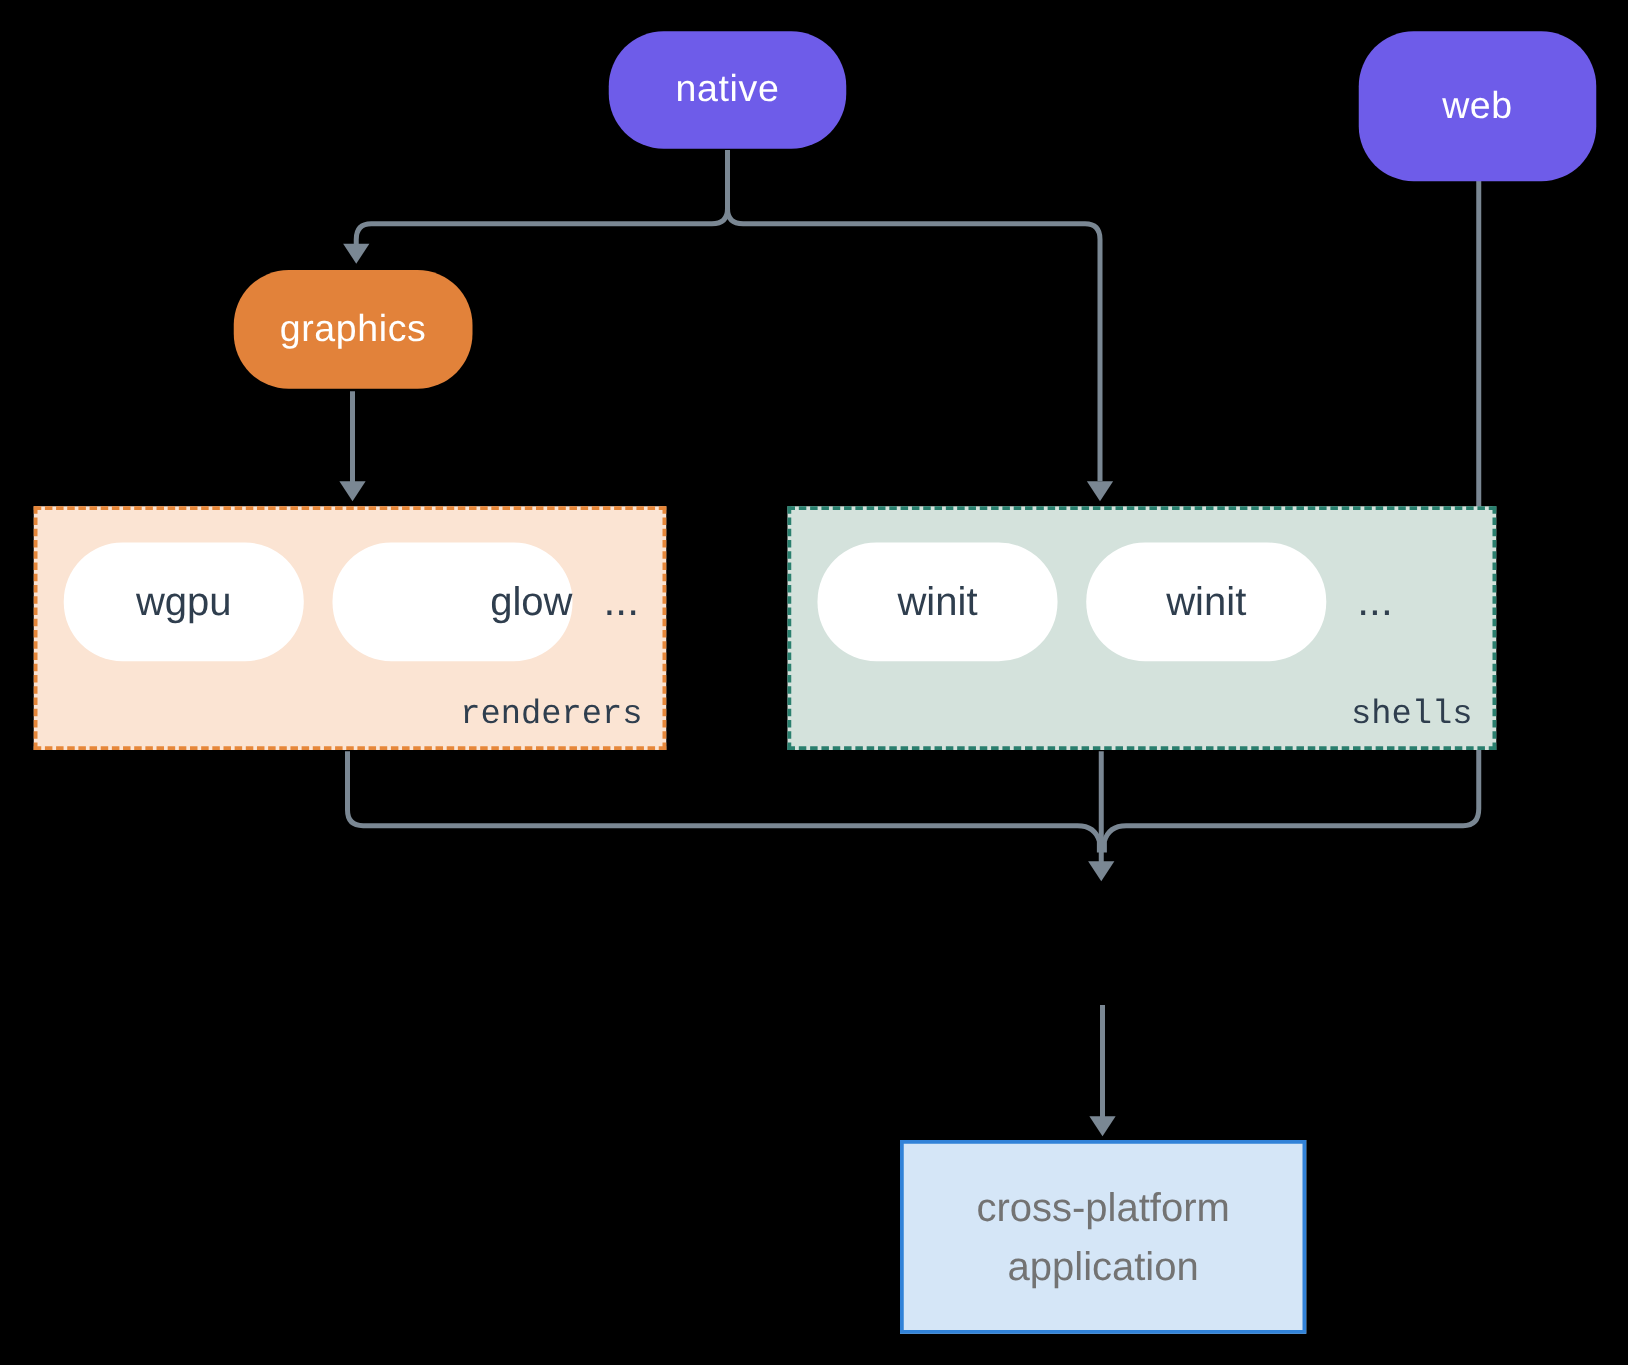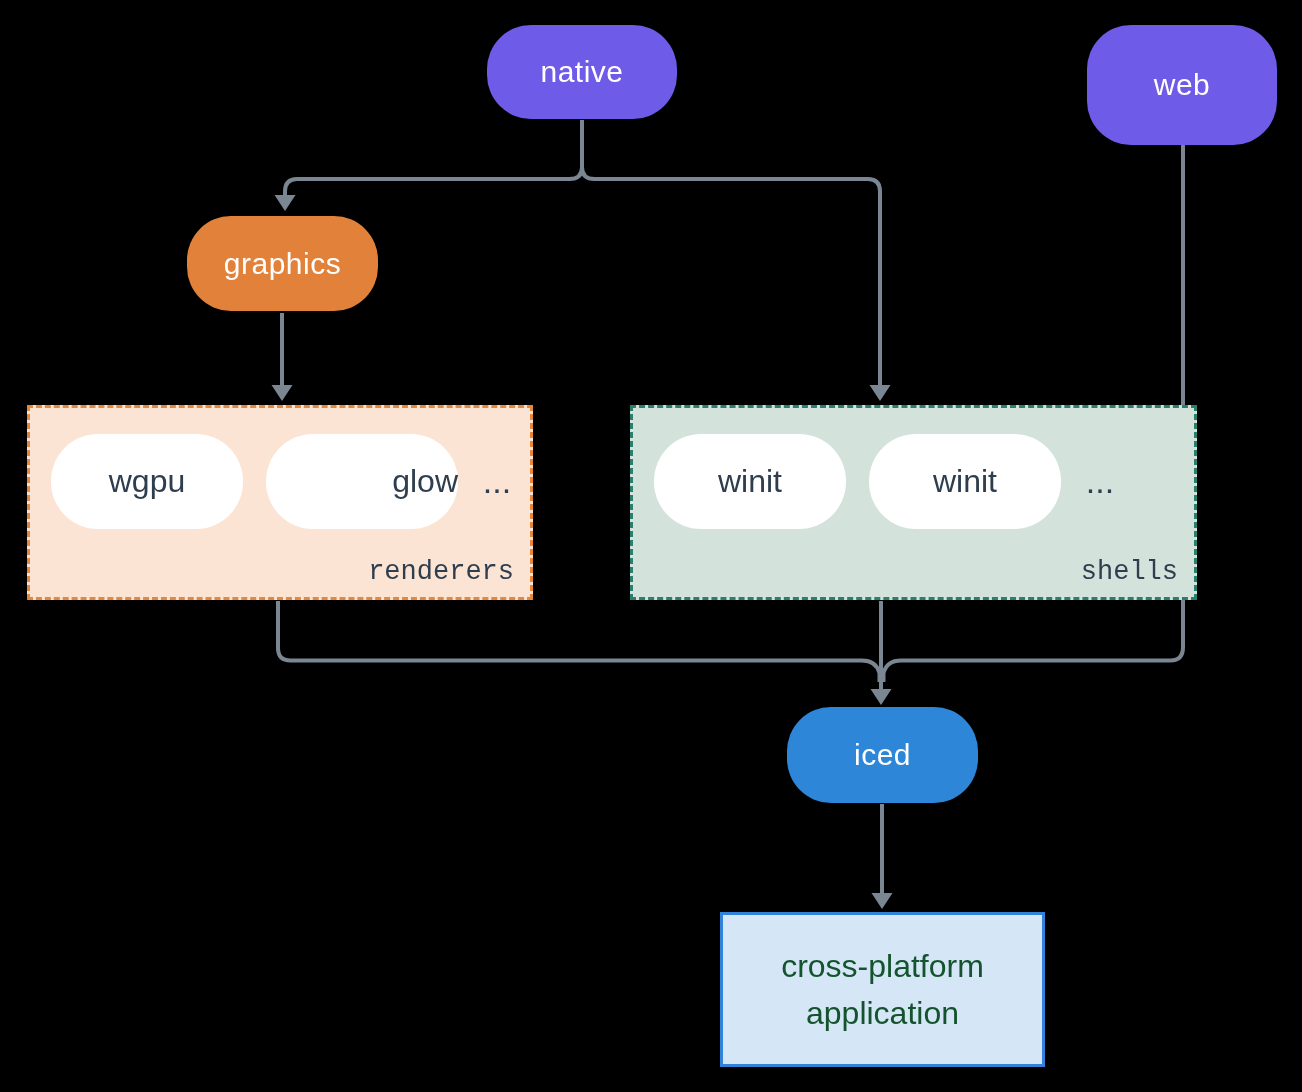--- a/index.html
+++ b/index.html
@@ -74,21 +74,21 @@
   .app-box {
     position: absolute;
     z-index: 2;
     box-sizing: border-box;
     background: #d5e6f7;
     border: 3px solid #3182d8;
     display: flex;
     flex-direction: column;
     align-items: center;
     justify-content: center;
-    color: #14532d;
+    color: #737373;
     font-size: 32px;
     line-height: 1.45;
     text-align: center;
   }
 </style>
 </head>
 <body>
 
 <div class="canvas">
 
@@ -141,22 +141,19 @@
     <div class="white-pill" style="left:21px;">
       <span>winit</span>
     </div>
     <div class="white-pill" style="left:236px;">
       <span>winit</span>
     </div>
     <div class="ellipsis" style="left:437px;">...</div>
     <div class="group-label">shells</div>
   </div>
 
-  <div class="pill blue" style="left:787px; top:707px; width:191px; height:96px;">
-    <span>iced</span>
-  </div>
 
   <div class="app-box" style="left:720px; top:912px; width:325px; height:155px;">
     <span>cross-platform</span>
     <span>application</span>
   </div>
 
 </div>
 
 </body></html>

